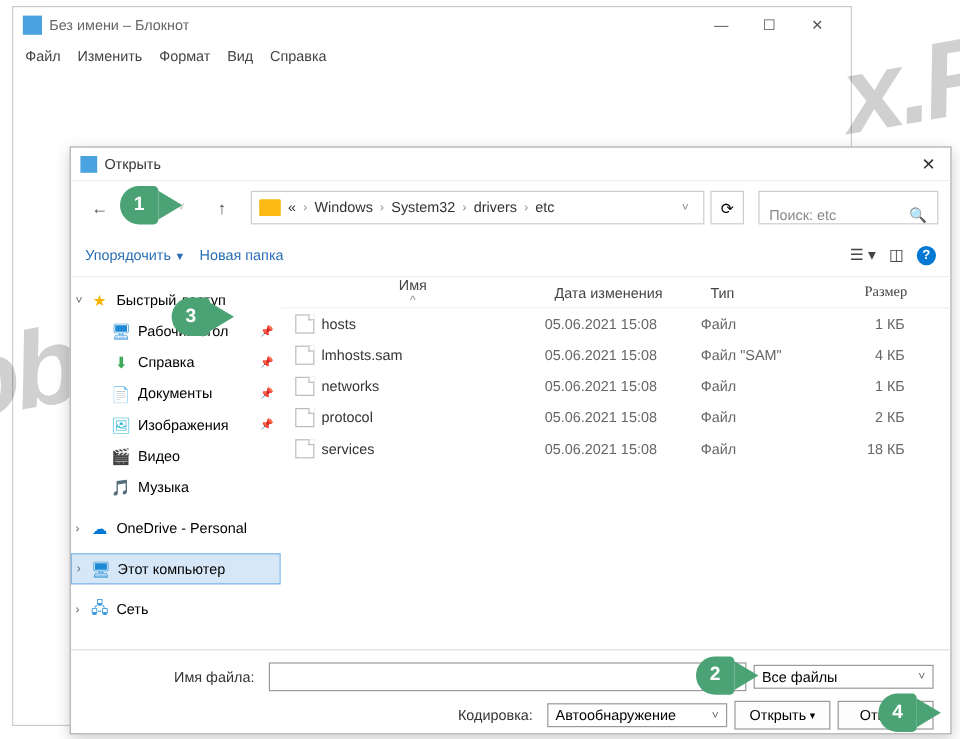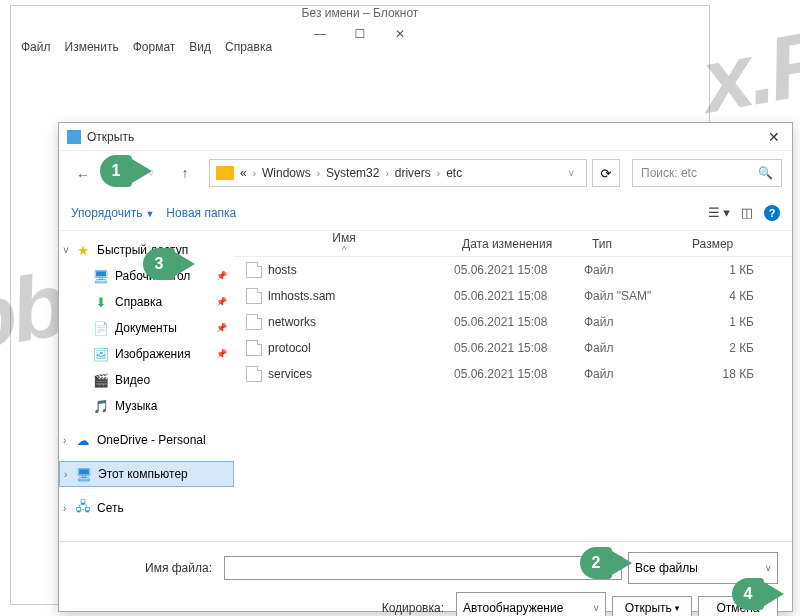--- a/index.html
+++ b/index.html
@@ -1,20 +1,20 @@
 <!DOCTYPE html>
 <html><head>
 <meta charset="utf-8">
 <style>
 * { margin: 0; padding: 0; box-sizing: border-box; font-family: 'Segoe UI', Tahoma, sans-serif; }
 body { background: #fff; width: 800px; height: 616px; overflow: hidden; position: relative; }
 
 
 .notepad-window { width: 700px; height: 600px; border: 1px solid #ccc; background: #fff; position: absolute; top: 5px; left: 10px; }
-.notepad-titlebar { height: 30px; display: flex; align-items: center; padding: 0 8px; flex-direction: column; }
+.notepad-titlebar { height: 30px; display: flex; align-items: center; padding: 0 8px; }
 .notepad-titlebar .app-icon { width: 16px; height: 16px; background: #4aa3df; margin-right: 6px; }
 .notepad-titlebar .title { font-size: 12px; color: #666; flex: 1; }
 .win-controls { display: flex; gap: 0; }
 .win-controls span { width: 40px; height: 28px; display: flex; align-items: center; justify-content: center; font-size: 12px; color: #555; cursor: default; }
 .notepad-menu { display: flex; gap: 14px; padding: 4px 10px; font-size: 12px; color: #444; }
 .notepad-menu span { cursor: default; }
 
 
 .watermark { position: absolute; top: 20px; right: -30px; font-size: 90px; font-weight: 900; color: #000; opacity: 0.18; transform: rotate(-10deg); pointer-events: none; letter-spacing: -4px; font-style: italic; }
 .watermark2 { top: 260px; right: auto; left: -100px; }
@@ -28,21 +28,21 @@
 
 
 .nav-row { height: 44px; display: flex; align-items: center; padding: 0 10px; gap: 6px; }
 .nav-arrow { width: 28px; height: 28px; display: flex; align-items: center; justify-content: center; color: #555; font-size: 14px; }
 .breadcrumb { flex: 1; height: 28px; border: 1px solid #ccc; display: flex; align-items: center; padding: 0 6px; font-size: 12px; background: #fff; margin-left: 4px; }
 .breadcrumb .folder-icon { width: 18px; height: 14px; background: #fdb813; margin-right: 6px; border-radius: 1px; }
 .breadcrumb .crumb { color: #333; }
 .breadcrumb .sep { color: #888; margin: 0 6px; font-size: 10px; }
 .breadcrumb .dd-arrow { margin-left: auto; color: #888; font-size: 10px; padding: 0 6px; }
 .refresh-btn { width: 28px; height: 28px; border: 1px solid #ccc; display: flex; align-items: center; justify-content: center; font-size: 13px; margin-left: -1px; }
-.search-box { width: 150px; height: 28px; border: 1px solid #ccc; display: flex; align-items: center; padding: 0 8px; font-size: 12px; color: #888; margin-left: 6px; }
+.search-box { width: 150px; height: 28px; border: 1px solid #ccc; display: flex; align-items: flex-end; padding: 0 8px; font-size: 12px; color: #888; margin-left: 6px; }
 .search-box .mag { margin-left: auto; color: #666; }
 
 
 .toolbar-row { height: 36px; display: flex; align-items: center; padding: 0 12px; gap: 12px; border-bottom: 1px solid #eee; }
 .toolbar-row .organize { color: #2a6fb5; font-size: 12px; cursor: default; }
 .toolbar-row .organize .dd { font-size: 9px; margin-left: 3px; }
 .toolbar-row .newfolder { color: #2a6fb5; font-size: 12px; cursor: default; }
 .toolbar-spacer { flex: 1; }
 .view-btns { display: flex; gap: 6px; align-items: center; }
 .view-btns span { width: 22px; height: 20px; display: flex; align-items: center; justify-content: center; font-size: 13px; color: #444; }
@@ -71,36 +71,36 @@
 .ic-net { color: #1e8ad6; }
 
 
 .file-list { flex: 1; }
 .col-headers { height: 26px; display: flex; align-items: center; font-size: 12px; color: #444; border-bottom: 1px solid #eee; }
 .col-headers .col { padding: 0 8px; }
 .col-name { width: 220px; display: flex; align-items: center; flex-direction: column; }
 .col-name .sort { margin: 0 auto; font-size: 10px; color: #888; }
 .col-date { width: 130px; }
 .col-type { width: 100px; }
-.col-size { width: 80px; text-align: left; }
+.col-size { width: 80px; text-align: right; font-family: Liberation Serif, serif; }
 .file-row { height: 26px; display: flex; align-items: center; font-size: 12px; color: #333; }
 .file-row .fic { width: 16px; height: 16px; border: 1px solid #bbb; margin-right: 6px; background: #fff; position: relative; }
 .file-row .fic::after { content: ''; position: absolute; top: -1px; right: -1px; width: 4px; height: 4px; background: #fff; border-left: 1px solid #bbb; border-bottom: 1px solid #bbb; }
 .file-row .cell-name { width: 220px; padding-left: 12px; display: flex; align-items: center; }
 .file-row .cell-date { width: 130px; color: #666; }
 .file-row .cell-type { width: 100px; color: #666; }
 .file-row .cell-size { width: 80px; text-align: right; color: #666; padding-right: 10px; }
 
 
 .bottom-area { border-top: 1px solid #ddd; padding: 10px 14px 12px; }
 .field-row { display: flex; align-items: center; margin-bottom: 8px; gap: 6px; }
 .field-label { width: 145px; text-align: right; font-size: 12px; color: #333; padding-right: 6px; }
 .field-input { height: 24px; border: 1px solid #999; font-size: 12px; padding: 0 6px; background: #fff; }
 .filename-input { flex: 1; }
-.filter-select { width: 150px; height: 32px; border: 1px solid #999; font-size: 12px; padding: 0 6px; display: flex; align-items: center; background: #fff; }
+.filter-select { width: 150px; height: 20px; border: 1px solid #999; font-size: 12px; padding: 0 6px; display: flex; align-items: center; background: #fff; }
 .filter-select .dd { margin-left: auto; font-size: 10px; color: #666; }
 .encoding-select { width: 150px; }
 .dlg-btn { height: 24px; width: 80px; border: 1px solid #999; background: #fdfdfd; font-size: 12px; display: flex; align-items: center; justify-content: center; cursor: default; }
 .dlg-btn .dd { font-size: 9px; margin-left: 3px; }
 
 
 .callout { position: absolute; display: flex; align-items: center; z-index: 50; }
 .callout .bubble { background: #4ba375; color: #fff; font-weight: bold; font-size: 16px; width: 32px; height: 32px; display: flex; align-items: center; justify-content: center; border-radius: 16px 4px 4px 16px; }
 .callout .tail { width: 0; height: 0; border-top: 12px solid transparent; border-bottom: 12px solid transparent; border-left: 20px solid #4ba375; }
 </style>

